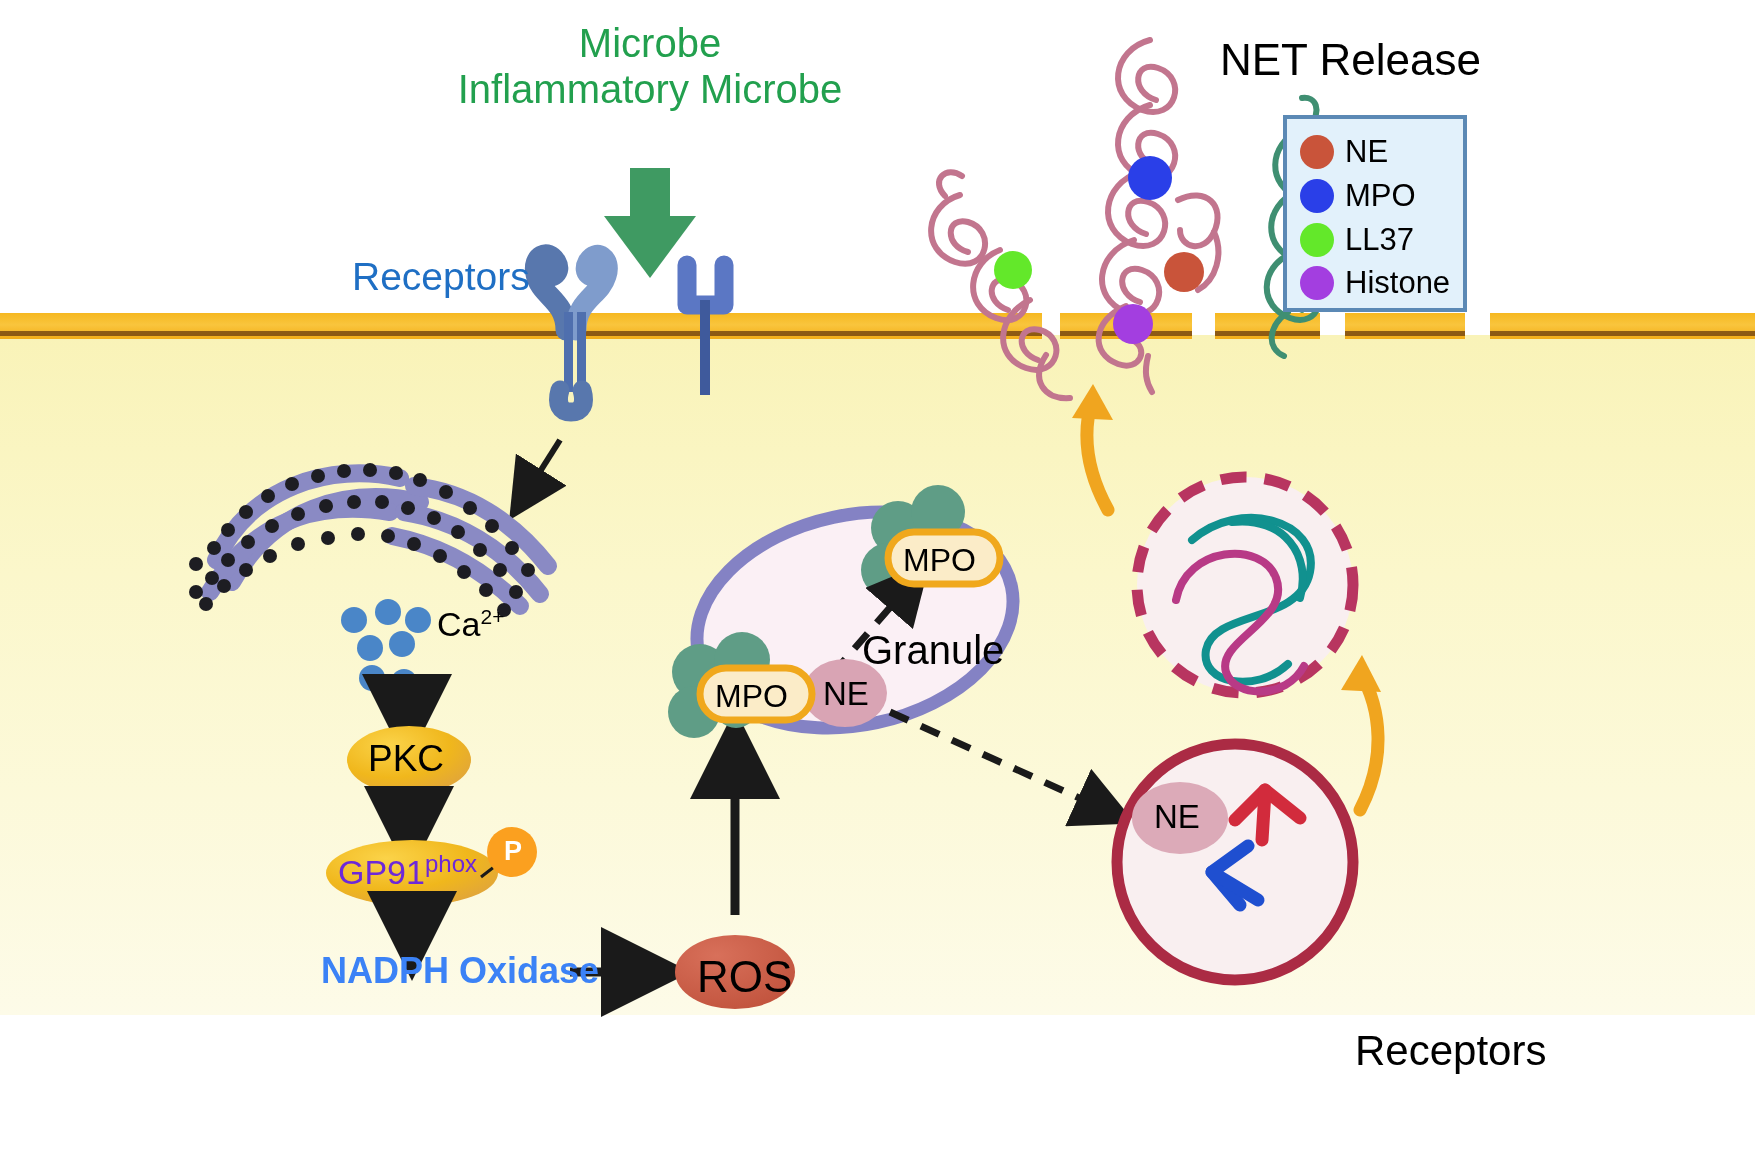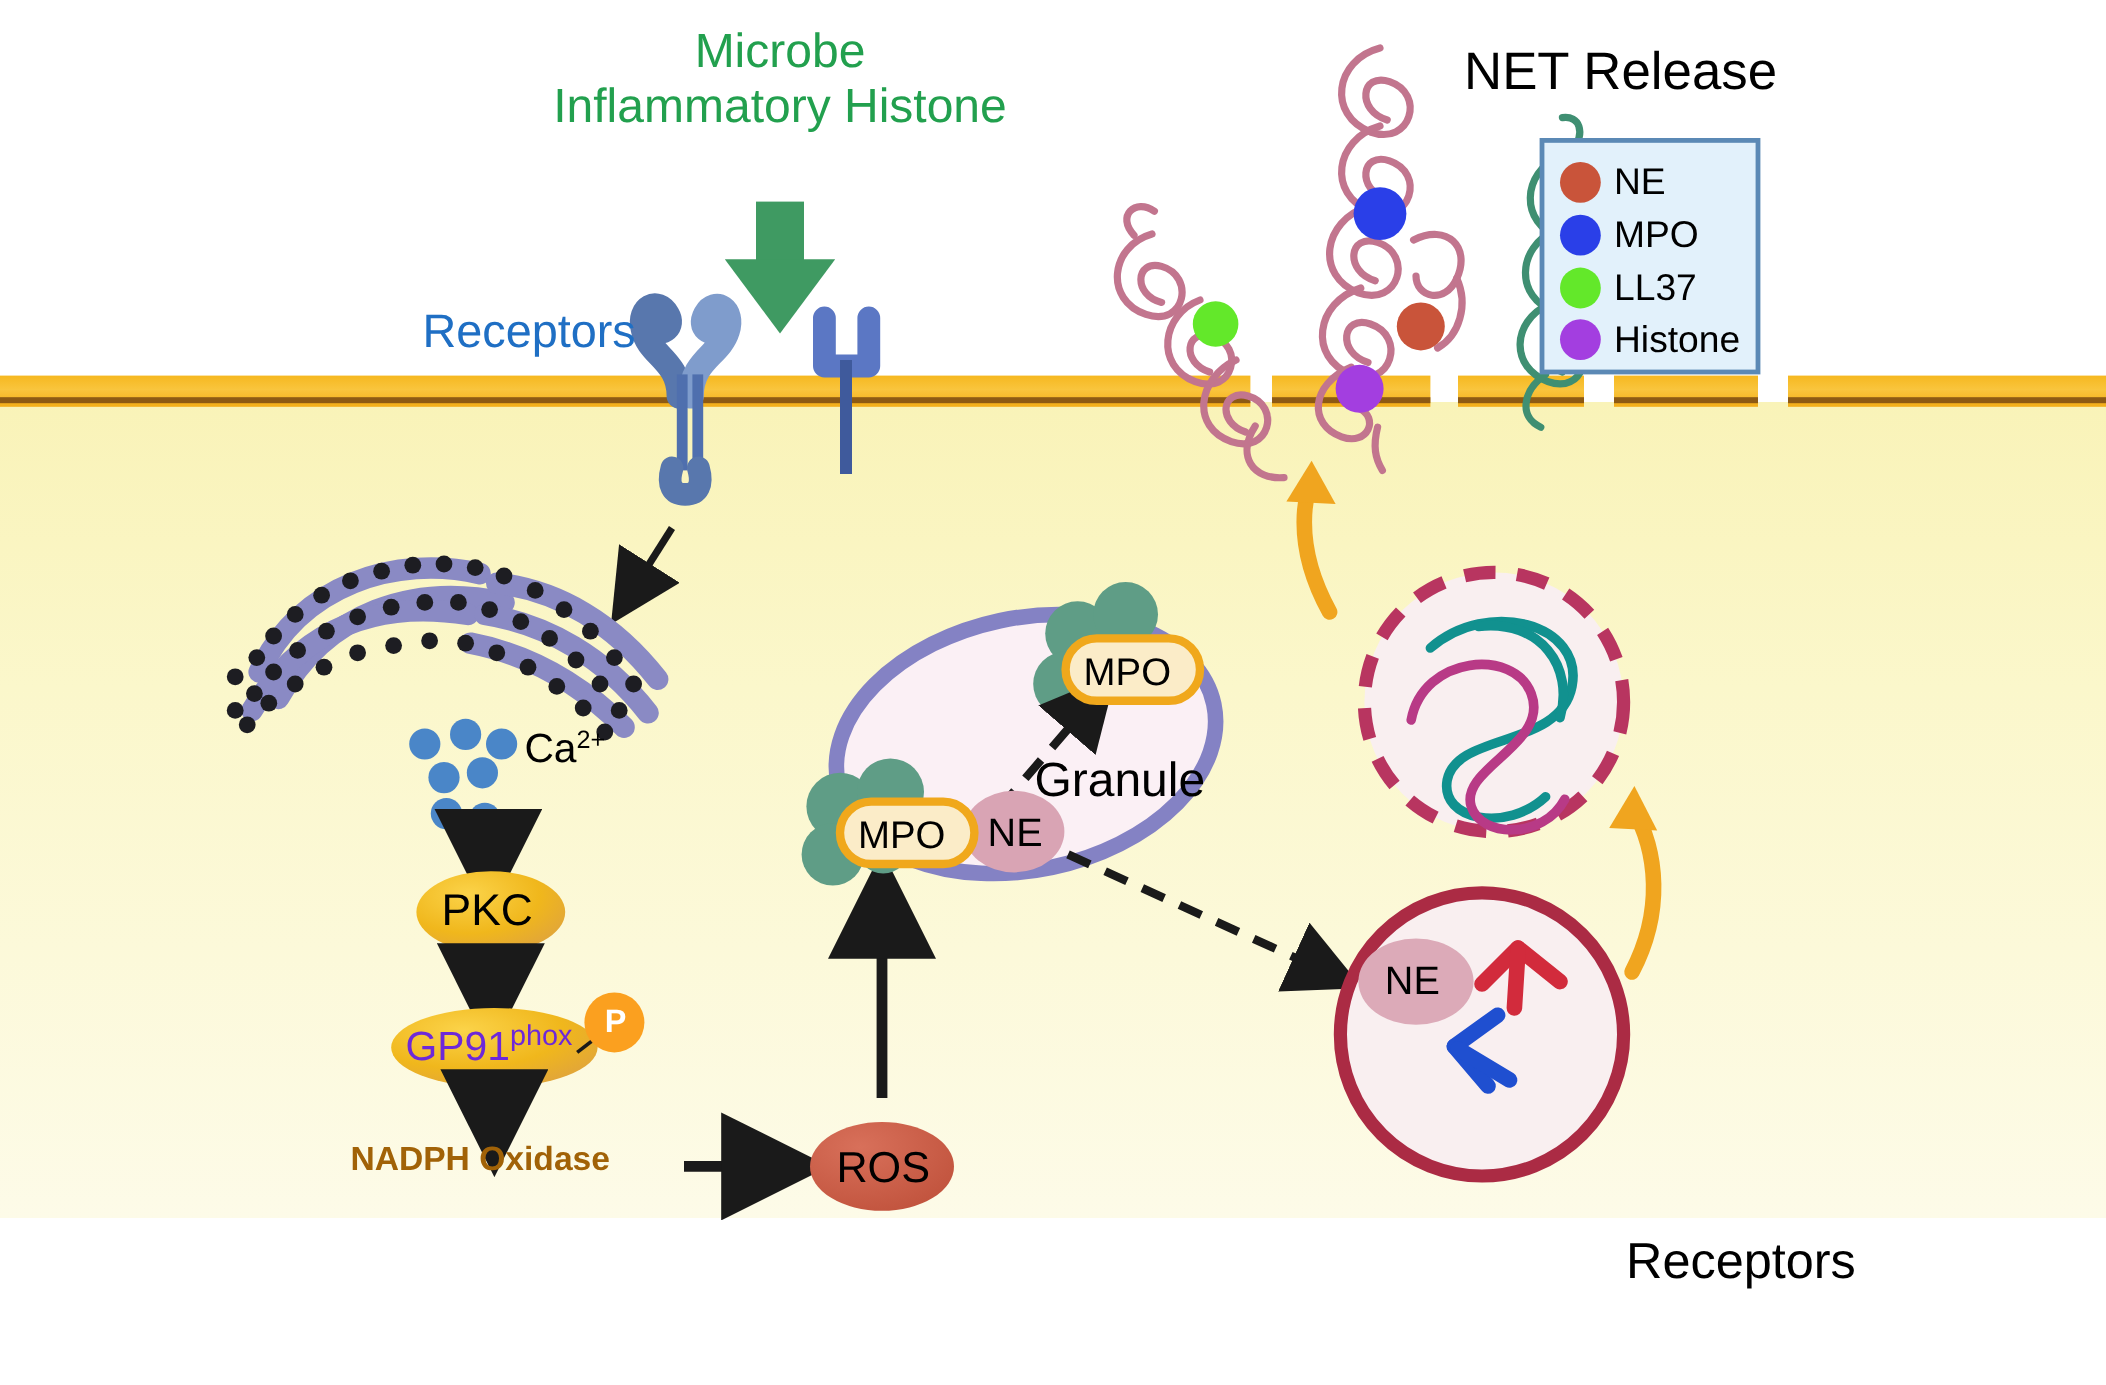--- a/index.html
+++ b/index.html
@@ -2,21 +2,21 @@
 <html><head>
 <meta charset="utf-8">
 <style>
   html,body{margin:0;padding:0;background:#ffffff;}
   body{font-family:"Liberation Sans", sans-serif;}
   #stage{position:relative;width:1755px;height:1154px;overflow:hidden;background:#ffffff;border-radius:23px;}
   #stage svg.layer{position:absolute;left:0;top:0;width:1755px;height:1154px;}
   .lbl{position:absolute;white-space:nowrap;line-height:1.15;}
   .stim{color:#22a04e;font-size:40px;text-align:center;font-weight:400;}
   .recep{color:#1f6fc4;font-size:39px;}
-  .nadph{color:#a16207;font-size:28px;font-weight:bold;}
+  .nadph{color:#3b82f6;font-size:36px;font-weight:bold;margin-left:29px;}
   .blk{color:#000000;font-size:39px;}
   .netrel{color:#000000;font-size:44px;}
   .neutro{color:#000000;font-size:42px;}
   .ca{color:#000000;font-size:34px;}
   .ca sup{font-size:21px;}
   .gp91{color:#6d28d9;font-size:34px;}
   .gp91 sup{font-size:24px;}
   .legtxt{color:#000000;font-size:31px;}
 </style>
 </head>
@@ -278,21 +278,21 @@
 
   <svg class="layer" viewBox="0 0 1755 1154">
     <rect x="1285" y="117" width="180" height="193" fill="#e2f1fb" stroke="#5b89b5" stroke-width="4"></rect>
     <circle cx="1317" cy="152" r="17" fill="#c9543a"></circle>
     <circle cx="1317" cy="196" r="17" fill="#2a3fe8"></circle>
     <circle cx="1317" cy="240" r="17" fill="#63e82a"></circle>
     <circle cx="1317" cy="283" r="17" fill="#a33ee0"></circle>
   </svg>
 
   <div class="lbl stim" style="left:505px;top:20px;width:290px;">Microbe</div>
-  <div class="lbl stim" style="left:420px;top:66px;width:460px;">Inflammatory Histone</div>
+  <div class="lbl stim" style="left:420px;top:66px;width:460px;">Inflammatory Microbe</div>
 
   <div class="lbl recep" style="left:352px;top:255px;">Receptors</div>
 
   <div class="lbl netrel" style="left:1220px;top:35px;">NET Release</div>
 
   <div class="lbl legtxt" style="left:1345px;top:134px;">NE</div>
   <div class="lbl legtxt" style="left:1345px;top:178px;">MPO</div>
   <div class="lbl legtxt" style="left:1345px;top:222px;">LL37</div>
   <div class="lbl legtxt" style="left:1345px;top:265px;">Histone</div>
 
@@ -303,21 +303,21 @@
   <div class="lbl blk" style="left:368px;top:738px;font-size:37px;">PKC</div>
 
   <div class="lbl gp91" style="left:338px;top:850px;">
     <span>GP91</span><sup>phox</sup>
   </div>
 
   <div class="lbl" style="left:504px;top:836px;color:#ffffff;font-size:27px;font-weight:bold;">P</div>
 
   <div class="lbl nadph" style="left:292px;top:950px;">NADPH Oxidase</div>
 
-  <div class="lbl blk" style="left:697px;top:952px;font-size:36px;">ROS</div>
+  <div class="lbl blk" style="left:697px;top:952px;font-size:44px;">ROS</div>
 
   <div class="lbl blk" style="left:862px;top:627px;font-size:40px;">Granule</div>
 
   <div class="lbl" style="left:903px;top:542px;font-size:32px;color:#000;">MPO</div>
   <div class="lbl" style="left:715px;top:678px;font-size:32px;color:#000;">MPO</div>
   <div class="lbl" style="left:823px;top:675px;font-size:33px;color:#000;">NE</div>
 
   <div class="lbl" style="left:1154px;top:798px;font-size:33px;color:#000;">NE</div>
 
   <div class="lbl neutro" style="left:1355px;top:1027px;">Receptors</div>

